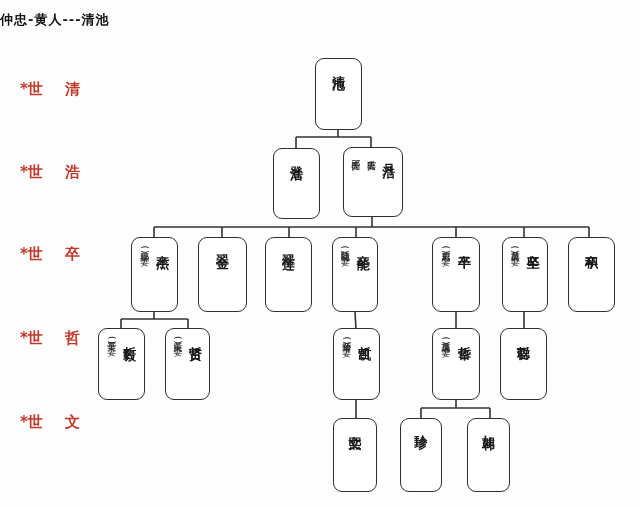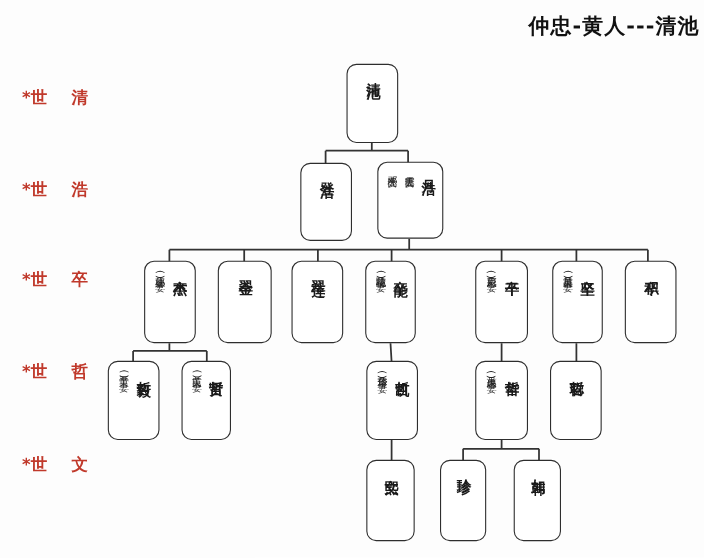--- a/index.html
+++ b/index.html
@@ -6,22 +6,22 @@
     --accent-red:#c0392b;
     --line:#333333;
     --box-border:#2e2e2e;
   }
   html,body{margin:0;padding:0;background:#ffffff;}
   #canvas{
     position:relative;width:640px;height:507px;background:#fdfdfd;
     font-family:"DejaVu Sans",sans-serif;overflow:hidden;
   }
   .title{
-    position:absolute;top:11px;left:0;width:636px;text-align:right;
-    font-size:19px;font-weight:bold;color:#111;letter-spacing:1px;
+    position:absolute;top:11px;left:0;width:636px;text-align:left;
+    font-size:13px;font-weight:bold;color:#111;letter-spacing:1px;
   }
   .gen-label{
     position:absolute;left:20px;width:60px;display:flex;
     justify-content:space-between;align-items:center;
     color:var(--accent-red);font-size:15px;font-weight:bold;
   }
   .gen-label .marker{font-size:15px;}
   .gen-label .gname{font-size:15px;}
   svg.connectors{position:absolute;left:0;top:0;}
   .node{

